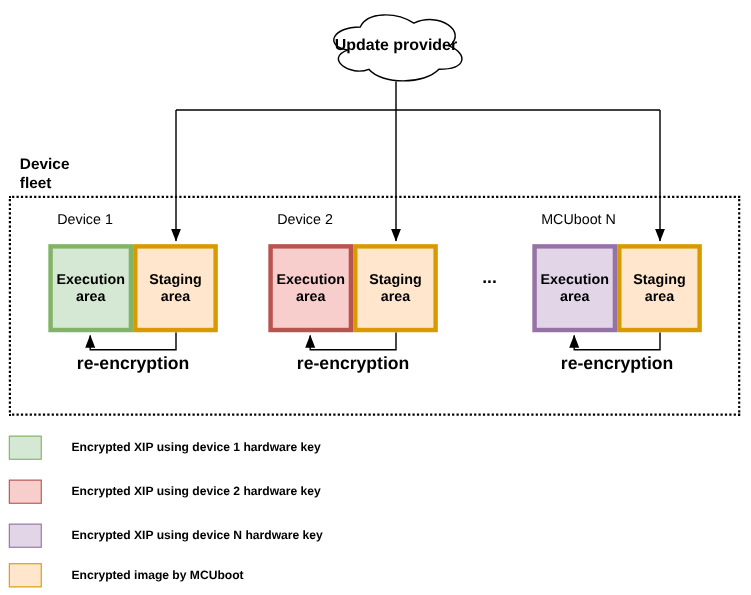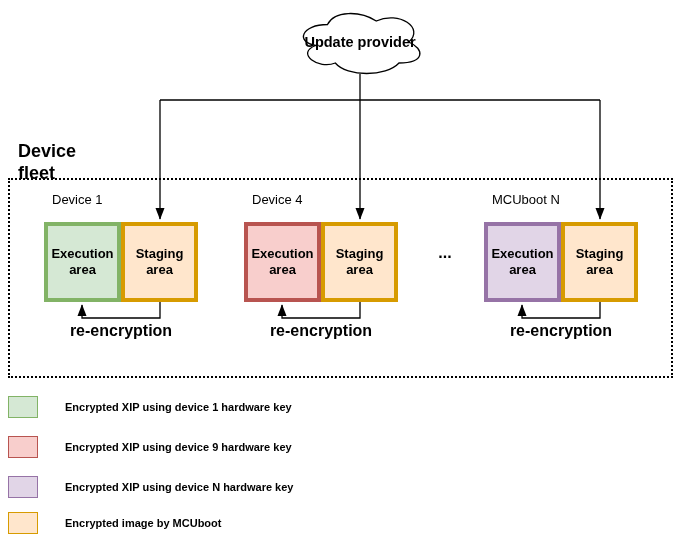--- a/index.html
+++ b/index.html
@@ -12,21 +12,21 @@
 
   
   #cloud { left:293px; top:5px; width:134px; height:74px; }
   #cloud svg { display:block; }
   #cloud .cloud-label {
     position:absolute; left:0; top:50%; transform:translateY(-50%);
     width:100%; text-align:center; font-weight:bold; font-size:14.5px; line-height:1.15;
   }
 
   
-  #fleet-label { left:18px; top:141px; width:52px; font-weight:bold; font-size:18px; line-height:1.2; }
+  #fleet-label { left:18px; top:141px; width:52px; font-weight:bold; font-size:14px; line-height:1.2; }
   #fleet-box { left:8px; top:178px; width:665px; height:200px; border:2px dotted #000; box-sizing:border-box; }
 
   
   .device { top:192px; width:154px; height:150px; }
   .device .device-title { position:absolute; left:8px; top:0; font-weight:normal; font-size:13px; }
   .device .box {
     position:absolute; top:30px; width:77px; height:80px; box-sizing:border-box;
     display:flex; align-items:center; justify-content:center; text-align:center;
     font-weight:bold; font-size:13px; line-height:1.2; border:4px solid #14b8a6;
   }
@@ -91,42 +91,42 @@
   <div id="fleet-box" class="abs"></div>
 
   <div id="device-1" class="abs device">
     <div class="device-title">Device 1</div>
     <div class="box exec" style="background-color: rgb(213, 232, 212); border-color: rgb(130, 179, 102);">Execution area</div>
     <div class="box stag" style="background-color: rgb(255, 230, 204); border-color: rgb(215, 155, 0);">Staging area</div>
     <div class="re-label">re-encryption</div>
   </div>
 
   <div id="device-2" class="abs device">
-    <div class="device-title">Device 4</div>
+    <div class="device-title">Device 2</div>
     <div class="box exec" style="background-color: rgb(248, 206, 204); border-color: rgb(184, 84, 80);">Execution area</div>
     <div class="box stag" style="background-color: rgb(255, 230, 204); border-color: rgb(215, 155, 0);">Staging area</div>
     <div class="re-label">re-encryption</div>
   </div>
 
   <div id="ellipsis" class="abs">...</div>
 
   <div id="device-n" class="abs device">
     <div class="device-title">MCUboot N</div>
     <div class="box exec" style="background-color: rgb(225, 213, 231); border-color: rgb(150, 115, 166);">Execution area</div>
     <div class="box stag" style="background-color: rgb(255, 230, 204); border-color: rgb(215, 155, 0);">Staging area</div>
     <div class="re-label">re-encryption</div>
   </div>
 
   <div id="legend-0" class="legend-row">
     <div class="legend-swatch" style="background-color: rgb(213, 232, 212); border-color: rgb(130, 179, 102);"></div>
     <div class="legend-label">Encrypted XIP using device 1 hardware key</div>
   </div>
   <div id="legend-1" class="legend-row">
     <div class="legend-swatch" style="background-color: rgb(248, 206, 204); border-color: rgb(184, 84, 80);"></div>
-    <div class="legend-label">Encrypted XIP using device 9 hardware key</div>
+    <div class="legend-label">Encrypted XIP using device 2 hardware key</div>
   </div>
   <div id="legend-2" class="legend-row">
     <div class="legend-swatch" style="background-color: rgb(225, 213, 231); border-color: rgb(150, 115, 166);"></div>
     <div class="legend-label">Encrypted XIP using device N hardware key</div>
   </div>
   <div id="legend-3" class="legend-row">
     <div class="legend-swatch" style="background-color: rgb(255, 230, 204); border-color: rgb(215, 155, 0);"></div>
     <div class="legend-label">Encrypted image by MCUboot</div>
   </div>
 

